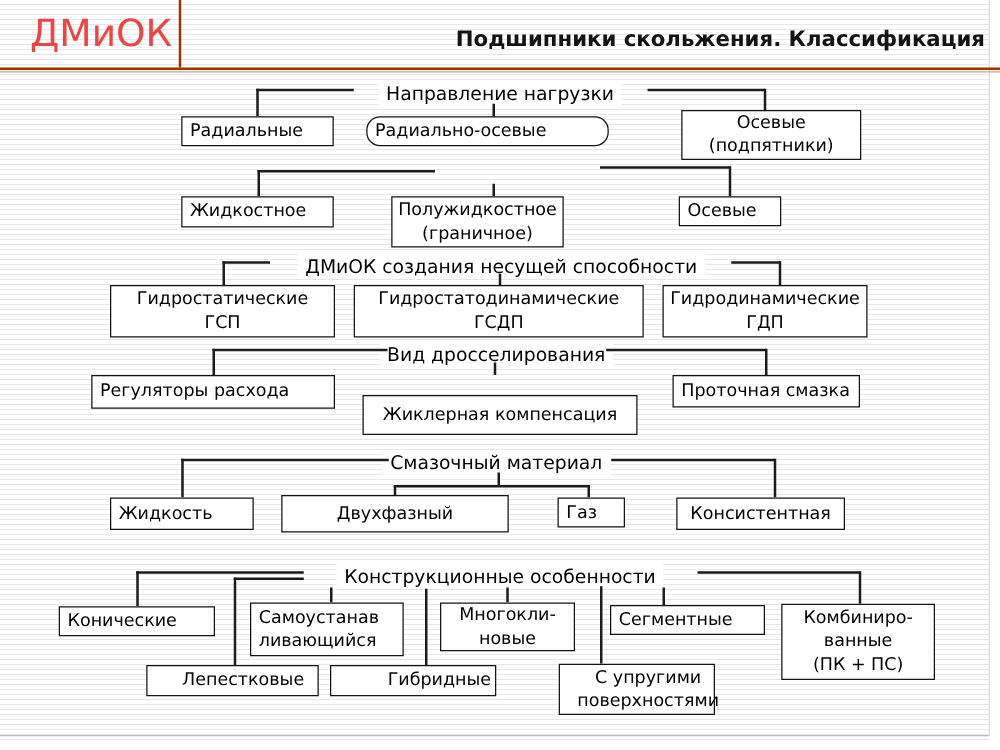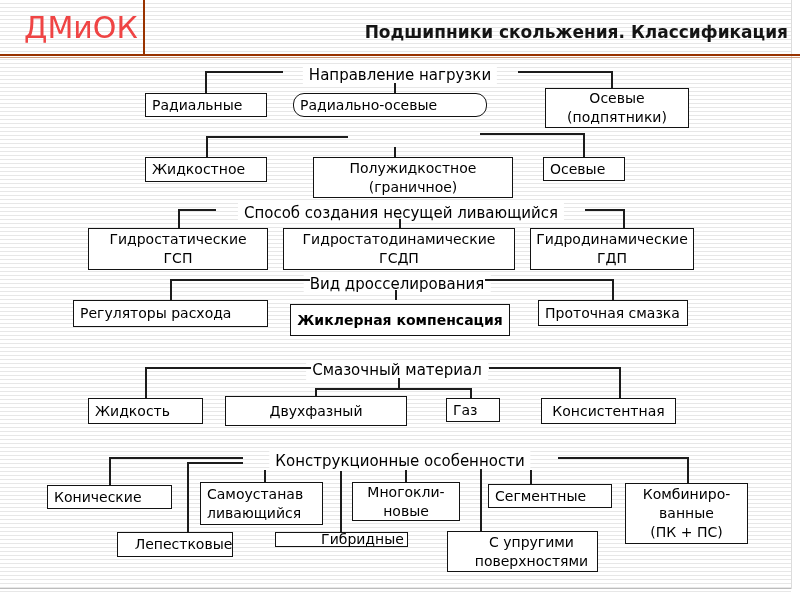--- a/index.html
+++ b/index.html
@@ -66,27 +66,27 @@
   </div>
 
   <div>
     <div class="sec-title" style="left:395px;top:131px;margin-top:34px;">Вид трения</div>
     <i class="hl" style="left:206px;top:136px;width:142px;"></i>
     <i class="vl" style="left:206px;top:136px;height:21px;"></i>
     <i class="vl" style="left:394px;top:147px;height:10px;"></i>
     <i class="hl" style="left:480px;top:133px;width:104px;"></i>
     <i class="vl" style="left:583px;top:133px;height:24px;"></i>
     <div class="box al" style="left:145px;top:157px;width:122px;height:25px;">Жидкостное</div>
-    <div class="box ac" style="left:313px;top:157px;width:200px;height:41px;">Полужидкостное
+    <div class="box ac" style="left:313px;top:157px;width:138px;height:41px;">Полужидкостное
 (граничное)</div>
     <div class="box al" style="left:543px;top:157px;width:82px;height:24px;">Осевые</div>
   </div>
 
   <div>
-    <div class="sec-title" style="left:401px;top:203px;">Способ создания несущей ливающийся</div>
+    <div class="sec-title" style="left:401px;top:203px;">ДМиОК создания несущей способности</div>
     <i class="hl" style="left:178px;top:209px;width:38px;"></i>
     <i class="vl" style="left:178px;top:209px;height:20px;"></i>
     <i class="vl" style="left:399px;top:219px;height:9px;"></i>
     <i class="hl" style="left:585px;top:209px;width:39px;"></i>
     <i class="vl" style="left:623px;top:209px;height:20px;"></i>
     <div class="box ac" style="left:88px;top:228px;width:180px;height:42px;">Гидростатические
 ГСП</div>
     <div class="box ac" style="left:283px;top:228px;width:232px;height:42px;">Гидростатодинамические
 ГСДП</div>
     <div class="box ac" style="left:530px;top:228px;width:164px;height:42px;">Гидродинамические
@@ -94,21 +94,21 @@
   </div>
 
   <div>
     <div class="sec-title" style="left:397px;top:274px;text-align:center;">Вид дросселирования</div>
     <i class="hl" style="left:170px;top:279px;width:140px;"></i>
     <i class="vl" style="left:170px;top:279px;height:21px;"></i>
     <i class="vl" style="left:395px;top:290px;height:10px;"></i>
     <i class="hl" style="left:485px;top:279px;width:128px;"></i>
     <i class="vl" style="left:612px;top:279px;height:21px;"></i>
     <div class="box al" style="left:73px;top:300px;width:195px;height:27px;">Регуляторы расхода</div>
-    <div class="box ac" style="left:290px;top:304px;width:220px;height:32px;font-weight:bold;">Жиклерная компенсация</div>
+    <div class="box ac" style="left:290px;top:316px;width:220px;height:32px;">Жиклерная компенсация</div>
     <div class="box al" style="left:538px;top:300px;width:150px;height:26px;">Проточная смазка</div>
   </div>
 
   <div>
     <div class="sec-title" style="left:397px;top:360px;">Смазочный материал</div>
     <i class="hl" style="left:145px;top:367px;width:166px;"></i>
     <i class="vl" style="left:145px;top:367px;height:31px;"></i>
     <i class="vl" style="left:398px;top:378px;height:11px;"></i>
     <i class="hl" style="left:315px;top:388px;width:157px;"></i>
     <i class="vl" style="left:315px;top:388px;height:9px;"></i>
@@ -136,18 +136,18 @@
     <i class="vl" style="left:687px;top:457px;height:26px;"></i>
     <div class="box al" style="left:47px;top:485px;width:125px;height:24px;">Конические</div>
     <div class="box al" style="left:200px;top:482px;width:123px;height:43px;">Самоустанав
 ливающийся</div>
     <div class="box ac" style="left:352px;top:482px;width:108px;height:39px;">Многокли-
 новые</div>
     <div class="box al" style="left:488px;top:484px;width:124px;height:24px;">Сегментные</div>
     <div class="box ac" style="left:625px;top:483px;width:123px;height:61px;">Комбиниро-
 ванные
 (ПК + ПС)</div>
-    <div class="box ac" style="left:117px;top:532px;width:116px;height:25px;padding-left:19px;">Лепестковые</div>
-    <div class="box ac" style="left:275px;top:532px;width:133px;height:15px;padding-left:44px;">Гибридные</div>
-    <div class="box ac" style="left:447px;top:531px;width:151px;height:41px;padding-left:20px;">С упругими
+    <div class="box ac" style="left:117px;top:532px;width:138px;height:25px;padding-left:19px;">Лепестковые</div>
+    <div class="box ac" style="left:264px;top:532px;width:133px;height:25px;padding-left:44px;">Гибридные</div>
+    <div class="box ac" style="left:447px;top:531px;width:125px;height:41px;padding-left:20px;">С упругими
 поверхностями</div>
   </div>
 </div>
 
 </body></html>

